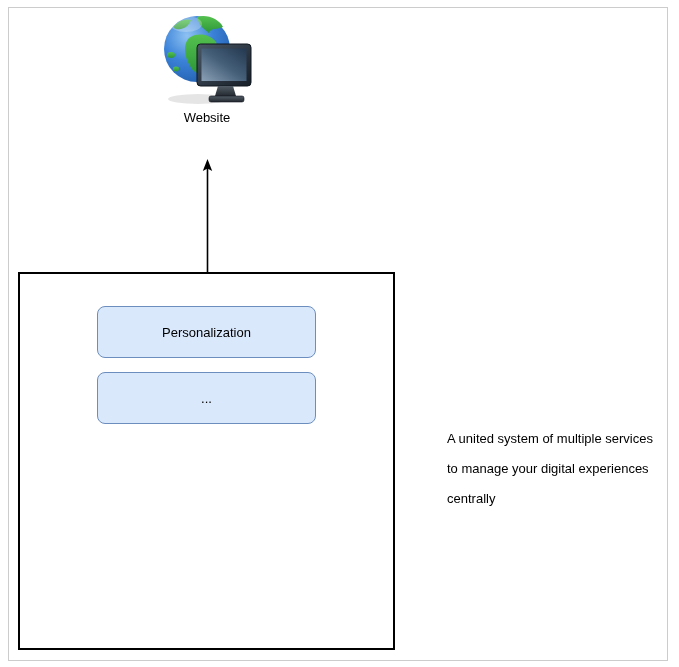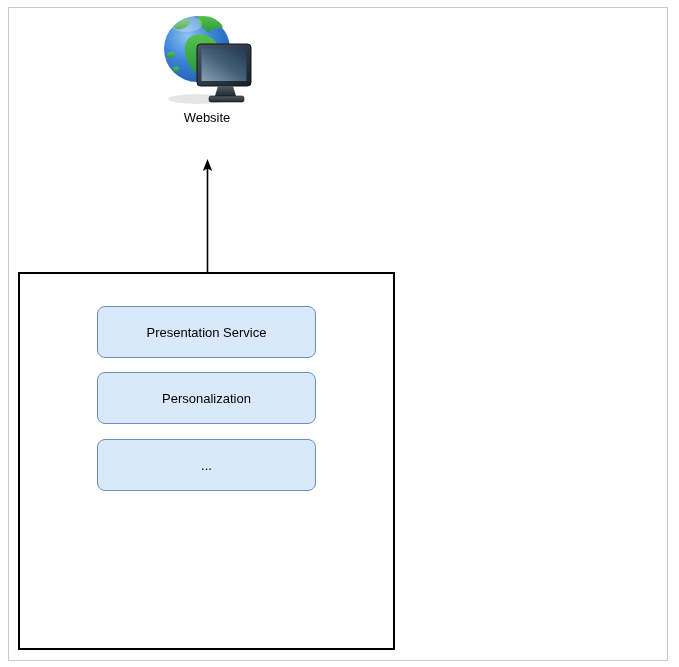--- a/index.html
+++ b/index.html
@@ -130,24 +130,24 @@
     <div class="website-label">Website</div>
   </div>
 
   <svg class="arrow-svg" width="13" height="114" viewBox="0 0 13 114">
     <line x1="6.5" y1="9" x2="6.5" y2="114" stroke="#000000" stroke-width="1.6"></line>
     <polygon points="6.5,0 11.2,12 6.5,9.4 1.8,12" fill="#000000"></polygon>
   </svg>
 
   <div class="stack-box">
     <div class="service">
-      <span>Presentation Service</span>
-    </div>
-    <div class="service">
       <span>Personalization</span>
     </div>
     <div class="service">
       <span>...</span>
     </div>
   </div>
 
+  <div class="side-desc">A united system of multiple services
+to manage your digital experiences
+centrally</div>
 
 </div>
 
 </body></html>

